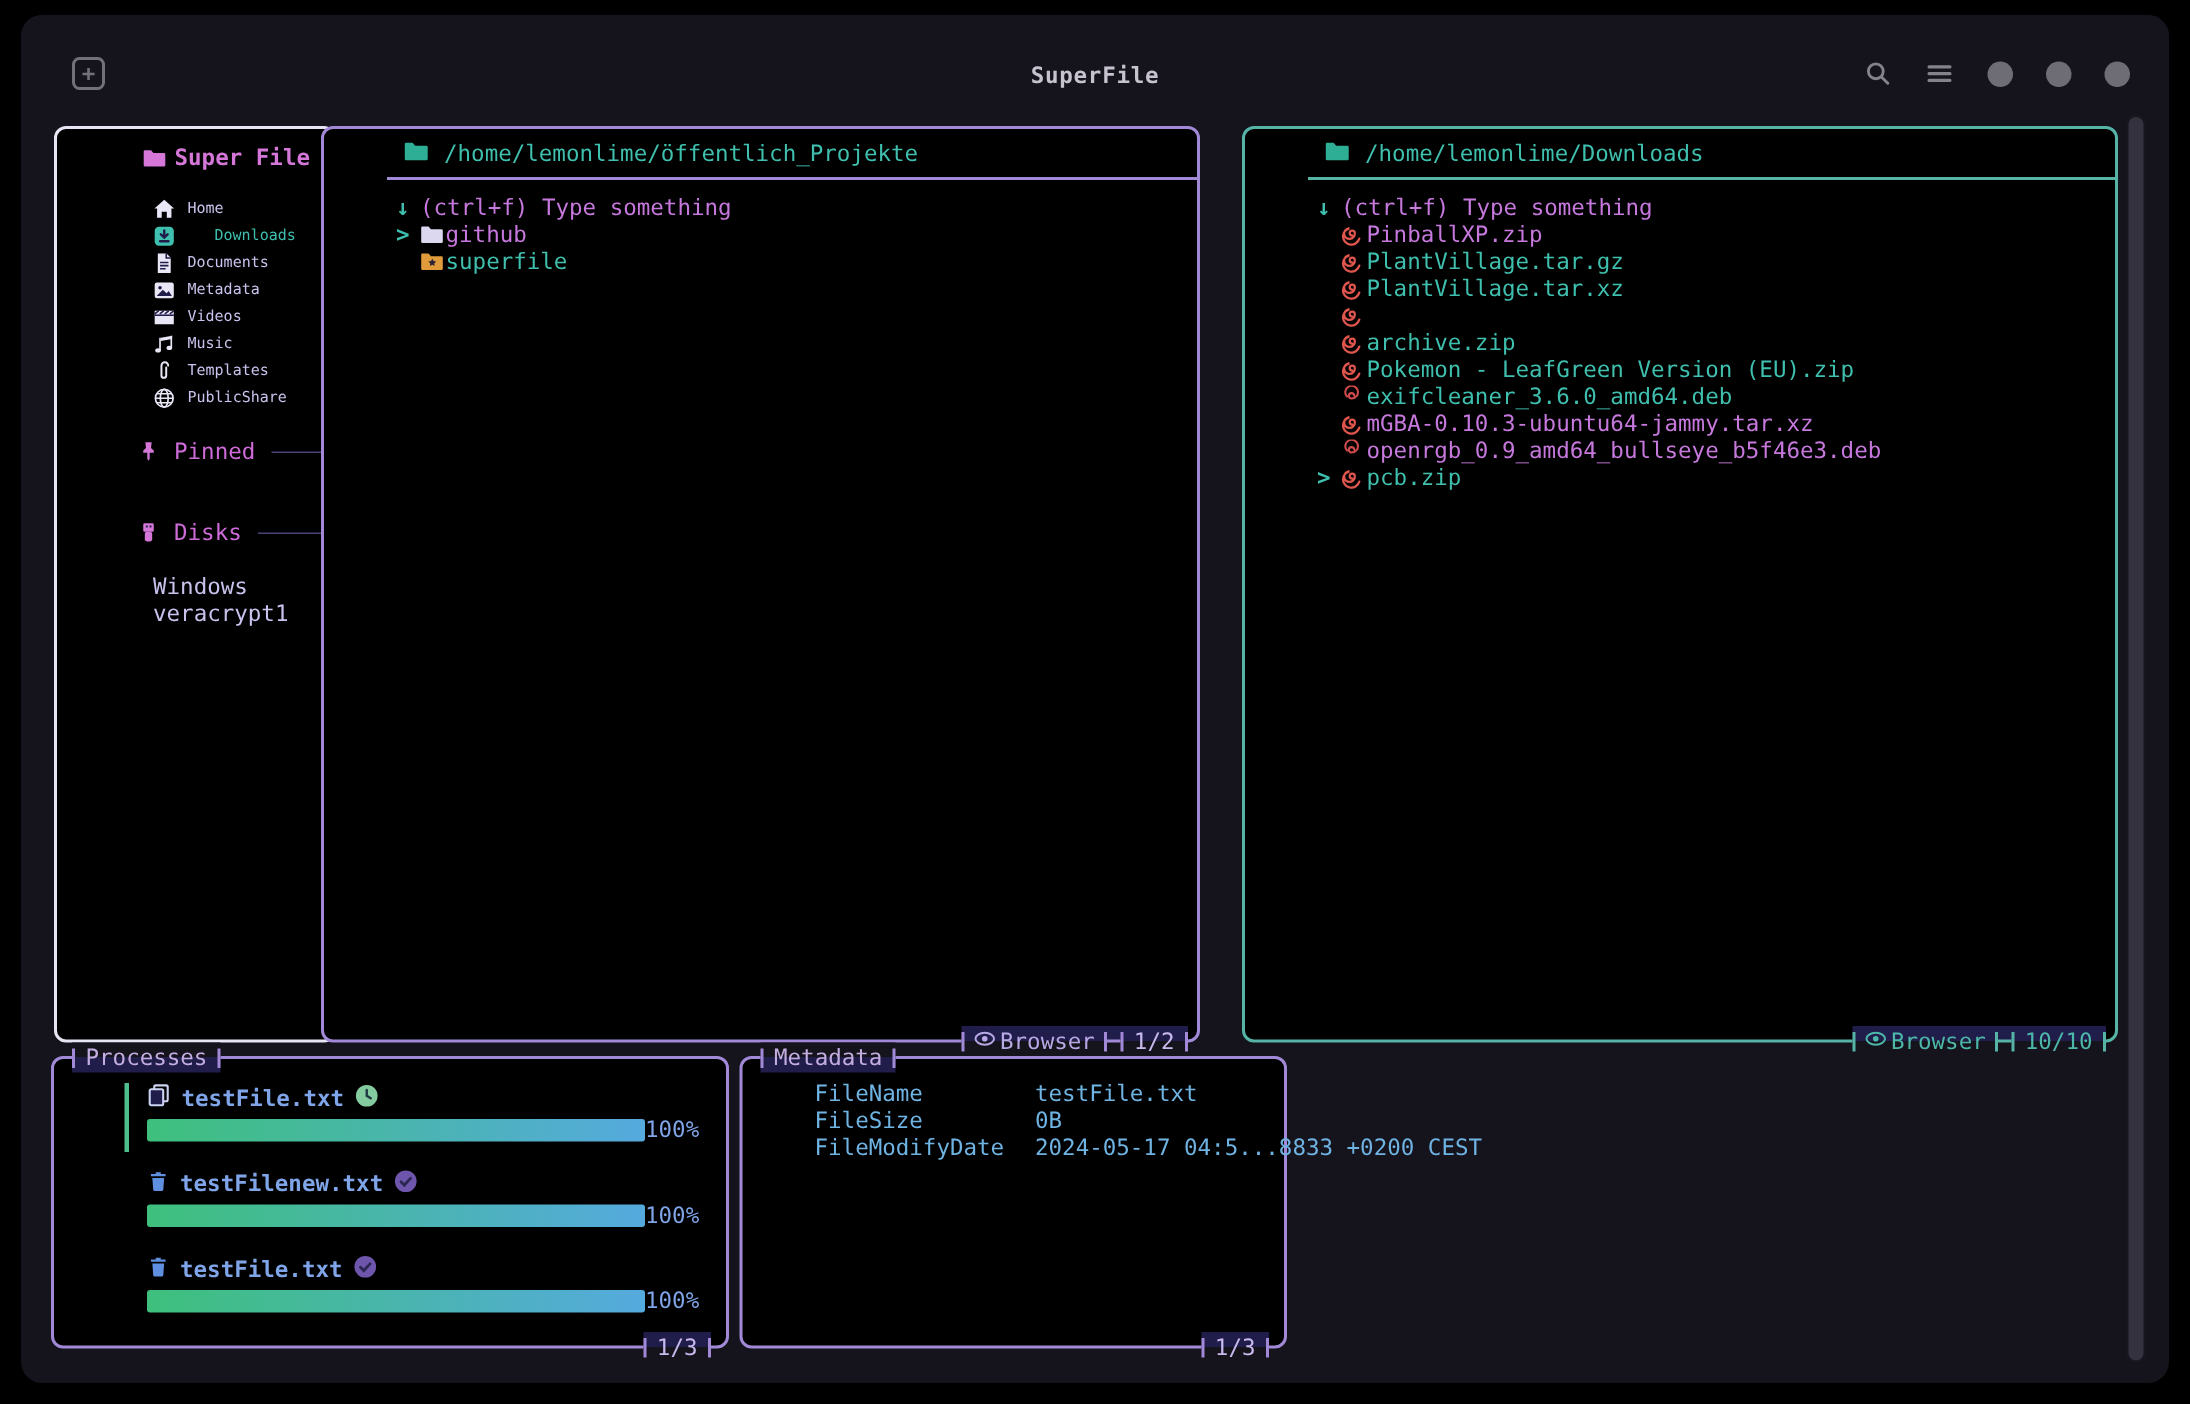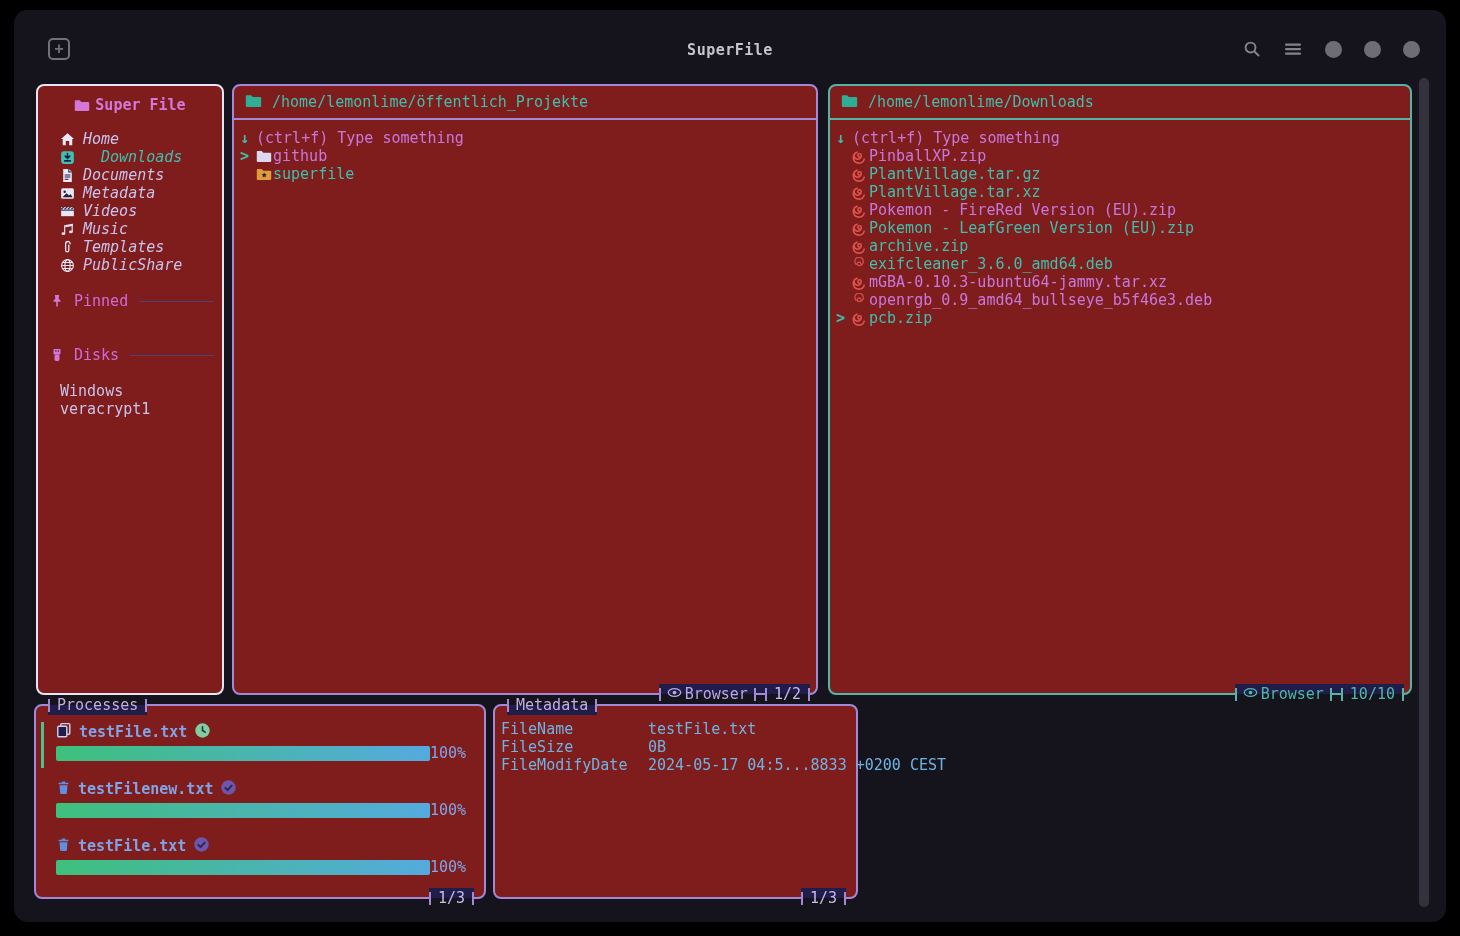--- a/index.html
+++ b/index.html
@@ -12,40 +12,40 @@
     border-radius:14px 14px 0 0; }
   .plus-btn { position:absolute; left:34px; top:28px; width:22px; height:22px;
     border:2px solid #72717a; border-radius:5px; color:#72717a; display:flex;
     align-items:center; justify-content:center; font-size:15px; font-weight:bold; }
   .win-title { position:absolute; left:0; right:0; top:31px; text-align:center;
     color:#c6c3cf; font-size:15px; font-weight:bold; letter-spacing:.5px; }
   .tb-icons { position:absolute; right:26px; top:30px; display:flex; align-items:center; gap:22px; }
   .tb-icons .circle { width:17px; height:17px; border-radius:50%; background:#6e6d75; }
   .tb-icons svg { display:block; }
   
-  .panel { position:absolute; background:#7f1d1d; border:2px solid; border-radius:8px; }
+  .panel { position:absolute; background:#000000; border:2px solid; border-radius:8px;padding-left:42px; }
   .b-white { border-color:#e7e4f3; }
   .b-purple { border-color:#a189d8; }
   .b-teal { border-color:#56b4a7; }
   .pathbar { height:34px; display:flex; align-items:center; gap:10px; padding:0 11px;
     color:#3fbfae; font-size:15px; }
   .b-purple .pathbar { border-bottom:2px solid #a189d8; }
   .b-teal .pathbar { border-bottom:2px solid #56b4a7; }
   .filelist { padding:9px 6px; font-size:15px; }
   .frow { display:flex; align-items:center; height:18px; white-space:nowrap; }
   .gutter { width:16px; flex:0 0 16px; text-align:left; color:#3fbfae; font-weight:bold; }
   .ficon { width:17px; flex:0 0 17px; display:flex; align-items:center; }
   .ficon svg { display:block; }
   .c-pink { color:#c678dd; }
   .c-teal { color:#3fbfae; }
   .search-txt { color:#c678dd; }
   
   .side-title { display:flex; align-items:center; justify-content:center; gap:4px;
     padding:10px 0 2px 0; color:#d477d8; font-size:15px; font-weight:bold; }
-  .side-list { padding:14px 0 0 22px; font-size:15px;font-style:italic; }
+  .side-list { padding:14px 0 0 22px; font-size:10px; }
   .side-item { display:flex; align-items:center; gap:5px; height:18px; color:#c8c2ec; white-space:nowrap; }
   .side-item .ficon { flex:0 0 18px; width:18px; }
   .side-item.active { color:#3fbfae;gap:23px; }
   .side-sec { display:flex; align-items:center; gap:7px; height:18px; color:#cf6bd9;
     font-size:15px; margin:18px 0 0 12px; padding-right:8px; }
   .side-sec .line { flex:1; height:1px; background:#4b4378; margin-left:4px; }
   .side-disk { height:18px; color:#c8c2ec; font-size:15px; padding-left:22px; }
   
   .edge { position:absolute; display:flex; align-items:center; height:20px; z-index:3; font-size:15px; }
   .edge .tick { width:2px; height:13px; }
@@ -223,21 +223,21 @@
           </svg>
         </span>
       <span>Disks</span>
       <span class="line"></span>
     </div>
     <div style="height:18px;"></div>
     <div class="side-disk">Windows</div>
     <div class="side-disk">veracrypt1</div>
   </div>
 
-  <div class="panel b-purple" style="left:218px; top:74px; width:586px; height:611px;">
+  <div class="panel b-purple" style="left:200px; top:74px; width:586px; height:611px;">
     <div class="pathbar">
       <span><svg width="17" height="17" viewBox="0 0 16 16">
             <path fill="#2fae96" d="M1.3 3h4.4l1.6 1.8h7a.9.9 0 0 1 .9.9v7.4a.9.9 0 0 1-.9.9H1.7a.9.9 0 0 1-.9-.9V3.9A.9.9 0 0 1 1.3 3z"></path>
           </svg></span>
       <span>/home/lemonlime/öffentlich_Projekte</span>
     </div>
     <div class="filelist">
       <div class="frow">
         <span class="gutter c-teal">↓</span>
         <span class="search-txt">(ctrl+f) Type something</span>
@@ -318,39 +318,38 @@
           </span>
         <span class="c-teal">PlantVillage.tar.xz</span>
       </div>
       <div class="frow">
         <span class="gutter"></span>
         <span class="ficon">
             <svg width="15" height="15" viewBox="0 0 16 16">
               <path d="M8 8.6a1.8 1.8 0 1 1 1.8-1.8A3.8 3.8 0 1 1 6 3.4a5.9 5.9 0 1 0 7 7.4" fill="none" stroke="#e0564f" stroke-width="1.6" stroke-linecap="round"></path>
             </svg>
           </span>
-        <span class="c-pink">Pokemon - FireRed Version (EU).zip</span>
+      </div>
+      <div class="frow">
+        <span class="gutter"></span>
+        <span class="ficon">
+            <svg width="15" height="15" viewBox="0 0 16 16">
+              <path d="M8 8.6a1.8 1.8 0 1 1 1.8-1.8A3.8 3.8 0 1 1 6 3.4a5.9 5.9 0 1 0 7 7.4" fill="none" stroke="#e0564f" stroke-width="1.6" stroke-linecap="round"></path>
+            </svg>
+          </span>
+        <span class="c-teal">archive.zip</span>
       </div>
       <div class="frow">
         <span class="gutter"></span>
         <span class="ficon">
             <svg width="15" height="15" viewBox="0 0 16 16">
               <path d="M8 8.6a1.8 1.8 0 1 1 1.8-1.8A3.8 3.8 0 1 1 6 3.4a5.9 5.9 0 1 0 7 7.4" fill="none" stroke="#e0564f" stroke-width="1.6" stroke-linecap="round"></path>
             </svg>
           </span>
         <span class="c-teal">Pokemon - LeafGreen Version (EU).zip</span>
-      </div>
-      <div class="frow">
-        <span class="gutter"></span>
-        <span class="ficon">
-            <svg width="15" height="15" viewBox="0 0 16 16">
-              <path d="M8 8.6a1.8 1.8 0 1 1 1.8-1.8A3.8 3.8 0 1 1 6 3.4a5.9 5.9 0 1 0 7 7.4" fill="none" stroke="#e0564f" stroke-width="1.6" stroke-linecap="round"></path>
-            </svg>
-          </span>
-        <span class="c-teal">archive.zip</span>
       </div>
       <div class="frow">
         <span class="gutter"></span>
         <span class="ficon">
             <svg width="15" height="15" viewBox="0 0 16 16">
               <path d="M9.4 7.2a1.9 1.9 0 1 0-1.9 2 4.5 4.5 0 1 0-3.2-1.4" fill="none" stroke="#cd4a4a" stroke-width="1.5" stroke-linecap="round"></path>
             </svg>
           </span>
         <span class="c-teal">exifcleaner_3.6.0_amd64.deb</span>
       </div>

